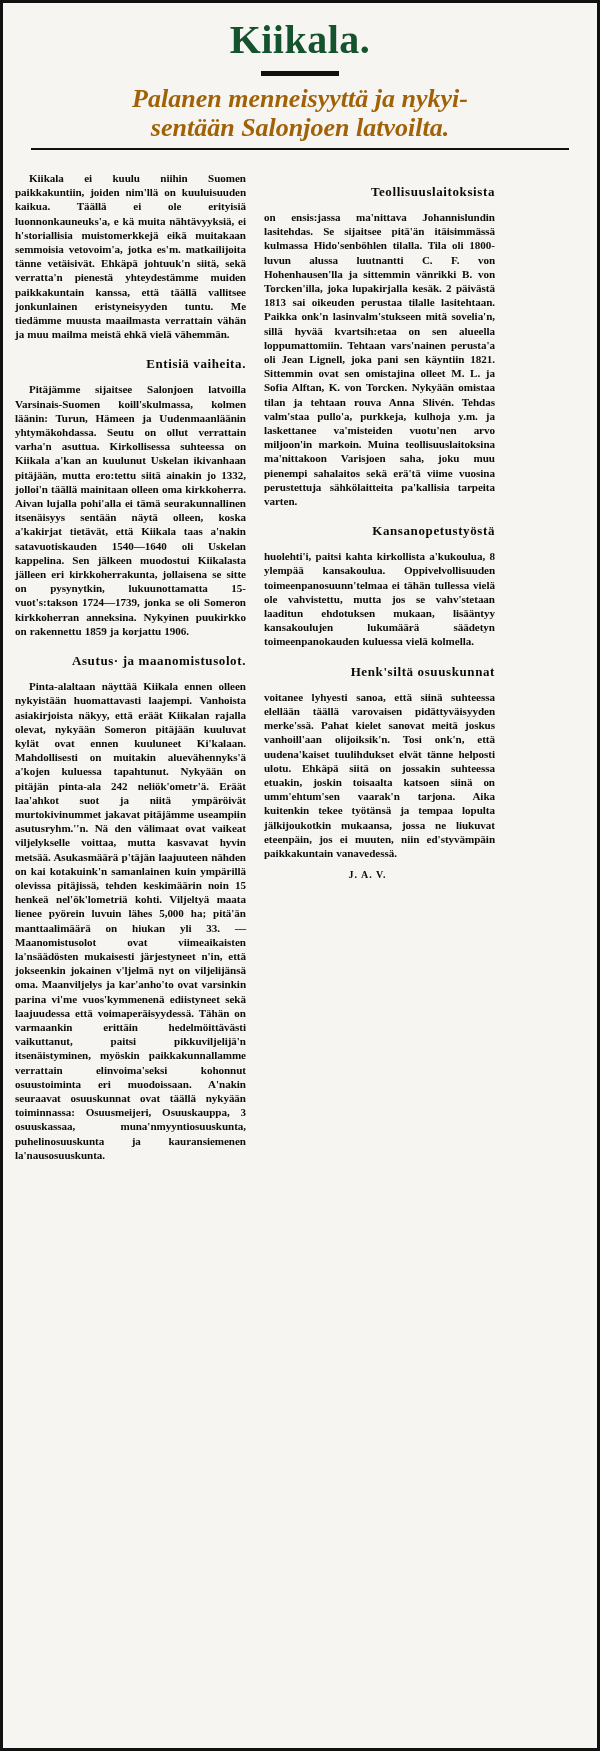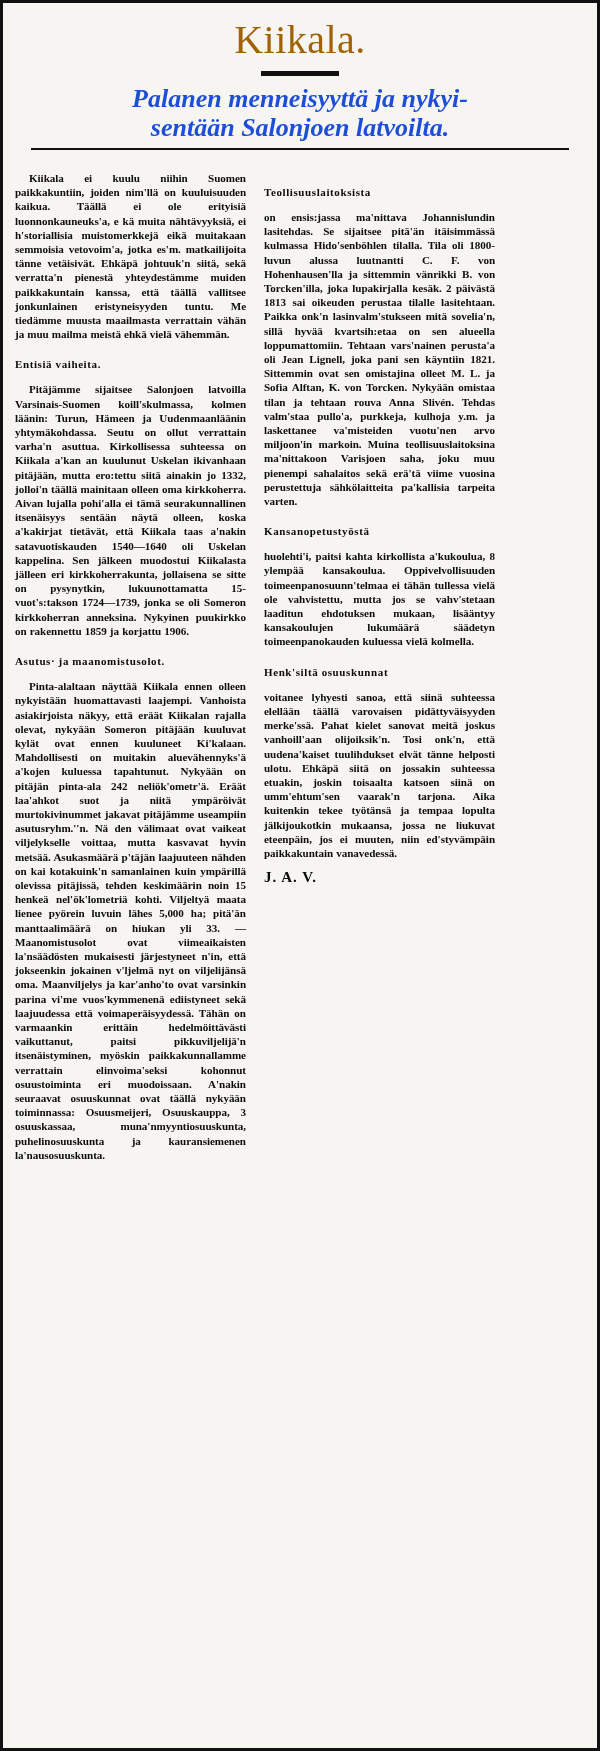--- a/index.html
+++ b/index.html
@@ -36,41 +36,41 @@
     box-sizing: border-box;
     padding: 0;
   }
   
   .masthead {
     padding: 10px 18px 0 18px;
     text-align: center;
   }
   .kicker-title {
     font-family: "Liberation Serif", "DejaVu Serif", serif;
-    font-weight: normal;
+    font-weight: bold;
     font-size: 40px;
     letter-spacing: 0.5px;
     line-height: 1.05;
     margin: 6px 0 2px 0;
-    color: #a16207;
+    color: #14532d;
   }
   .rule-short {
     width: 78px;
     height: 5px;
     background: #111111;
     margin: 10px auto 8px auto;
   }
   .subtitle {
     font-family: "Liberation Serif", "DejaVu Serif", serif;
     font-style: italic;
     font-weight: bold;
     font-size: 26px;
     line-height: 1.12;
     margin: 0 6px 6px 6px;
-    color: #1d4ed8;
+    color: #a16207;
     text-align: center;
   }
   .subtitle .line {
     display: block;
   }
   .rule-full {
     height: 2px;
     background: #111111;
     margin: 6px 10px 0 10px;
   }
@@ -103,34 +103,34 @@
     letter-spacing: -0.05px;
     word-spacing: 0.4px;
     color: #0d0d0d;
     -webkit-font-smoothing: none;
   }
   p.para.noindent { text-indent: 0; }
 
   h3.sec-head {
     font-family: "Liberation Serif", "DejaVu Serif", serif;
     font-weight: bold;
-    font-size: 11px;
+    font-size: 13px;
     line-height: 14px;
-    text-align: left;
+    text-align: right;
     margin: 16px 0 11px 0;
     letter-spacing: 0.6px;
     color: #0b0b0b;
   }
   h3.sec-head.tight { margin-top: 14px; }
 
   .signature {
     font-family: "Liberation Serif", "DejaVu Serif", serif;
     font-weight: bold;
-    font-size: 15px;
-    text-align: left;
+    font-size: 10px;
+    text-align: center;
     margin: 9px 24px 0 0;
     letter-spacing: 1px;
   }
 </style>
 </head>
 <body>
 
 <div id="page">
   <div class="scan-frame"></div>
   <div class="sheet">

